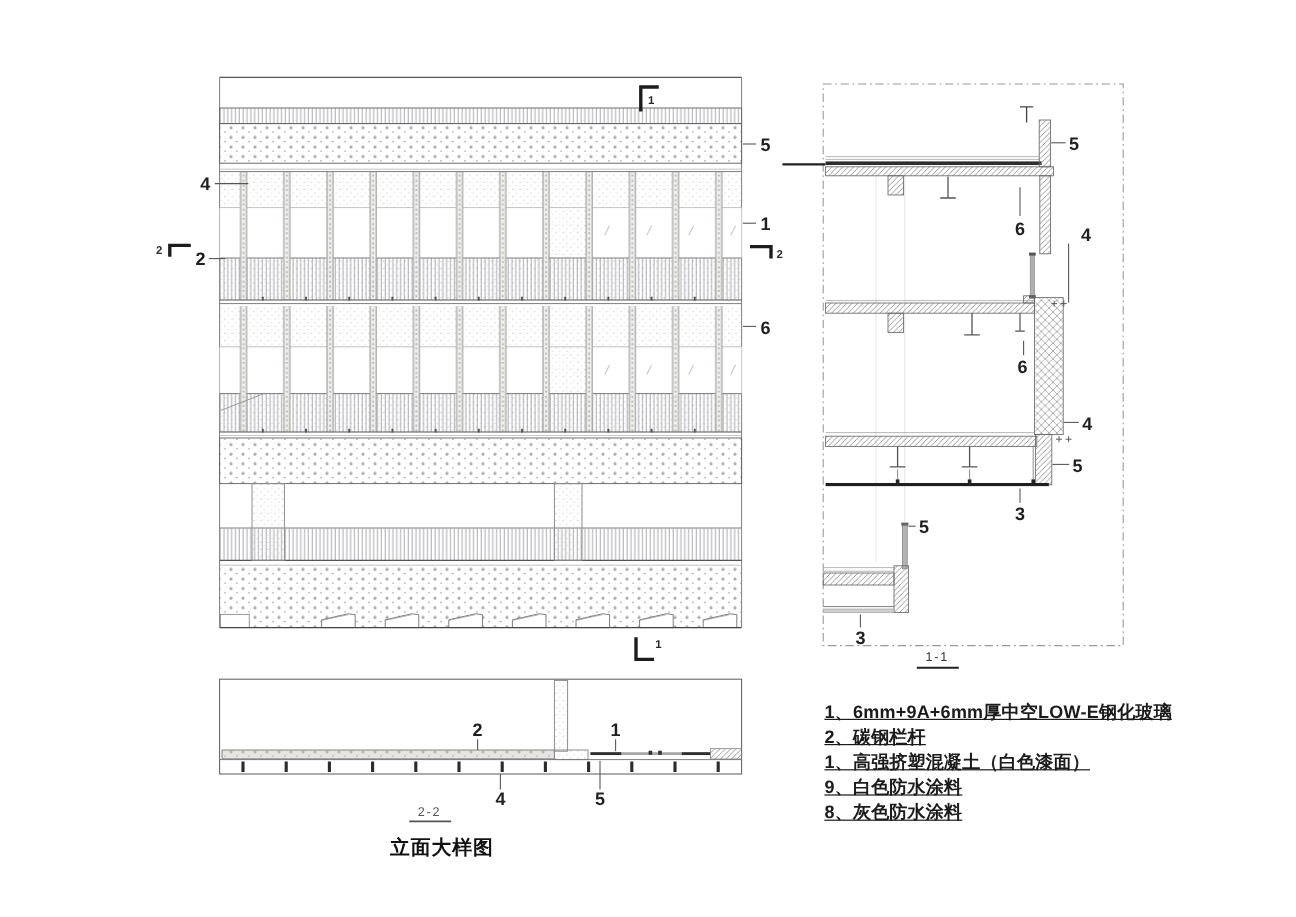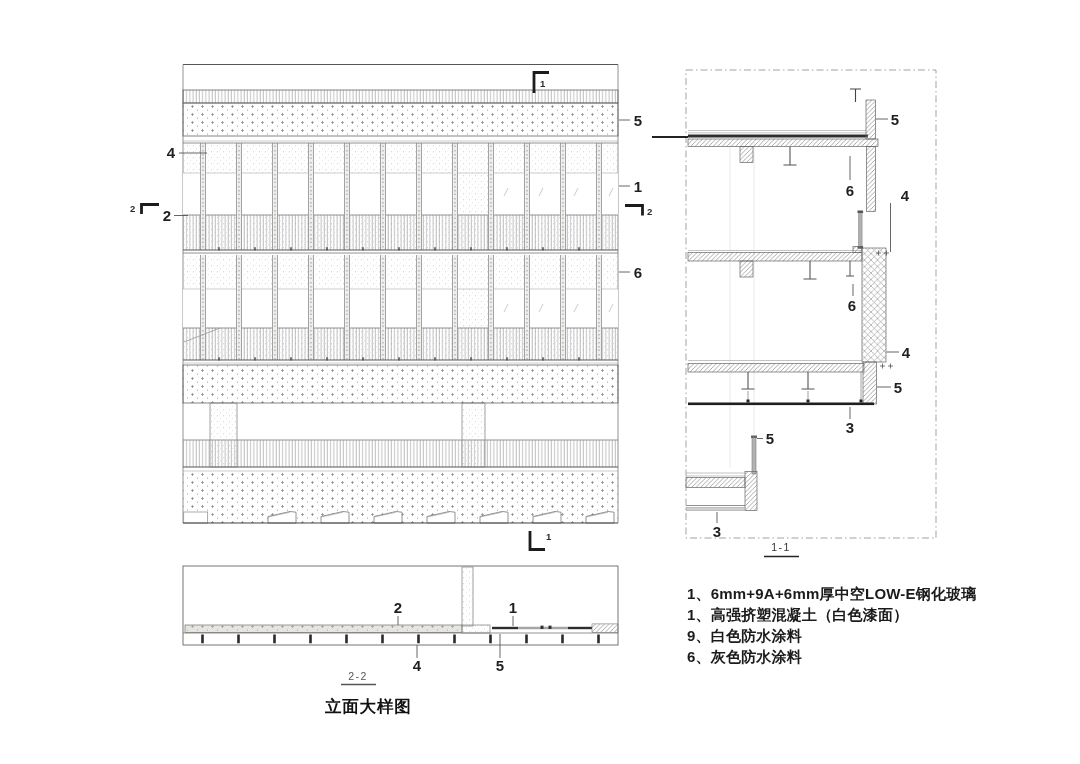--- a/index.html
+++ b/index.html
@@ -16,21 +16,21 @@
   .bd3 {stroke:#666;stroke-width:.7;}
   .mk  {stroke:#1c1c1c;stroke-width:2.8;fill:none;}
   .ldr {stroke:#555;stroke-width:.9;fill:none;}
   .co  {font:bold 15px "Liberation Sans","DejaVu Sans",sans-serif;fill:#1f1f1f;text-anchor:middle;}
   .co-s{font:bold 9.5px "Liberation Sans","DejaVu Sans",sans-serif;fill:#2a2a2a;}
   .cap {font:10.5px "Liberation Sans","DejaVu Sans",sans-serif;fill:#555;letter-spacing:1.5px;text-anchor:middle;}
   .cap2{font:10.5px "Liberation Sans","DejaVu Sans",sans-serif;fill:#333;letter-spacing:1.5px;text-anchor:middle;}
   .title-txt{font:bold 16.5px "Liberation Sans","DejaVu Sans",sans-serif;fill:#111;letter-spacing:.8px;}
   
   .legend{position:absolute;left:687px;top:583px;font-weight:600;font-size:15px;line-height:21px;
-          color:#1b1b1b;white-space:nowrap;letter-spacing:.2px;}
+          color:#1b1b1b;white-space:nowrap;letter-spacing:.2px;text-decoration:underline;}
 </style>
 </head>
 <body>
 
 <div class="canvas">
 
 <svg width="1080" height="764" viewBox="0 0 1080 764">
   <defs>
     <pattern id="vh" width="3.2" height="8" patternUnits="userSpaceOnUse">
       <path d="M1 0 V8" stroke="#a0a0a8" stroke-width="0.75"></path>
@@ -261,18 +261,19 @@
       <text class="co" x="717" y="537">3</text>
     </g>
 
     <text class="cap2" x="781" y="551">1-1</text>
     <path d="M764 556.5 H799" stroke="#222" stroke-width="1.6"></path>
   </g>
 </svg>
 
   <div class="legend">
     <div class="legend-line">1、6mm+9A+6mm厚中空LOW-E钢化玻璃</div>
+    <div class="legend-line">2、碳钢栏杆</div>
     <div class="legend-line">1、高强挤塑混凝土（白色漆面）</div>
     <div class="legend-line">9、白色防水涂料</div>
-    <div class="legend-line">6、灰色防水涂料</div>
+    <div class="legend-line">8、灰色防水涂料</div>
   </div>
 
 </div>
 
 </body></html>

